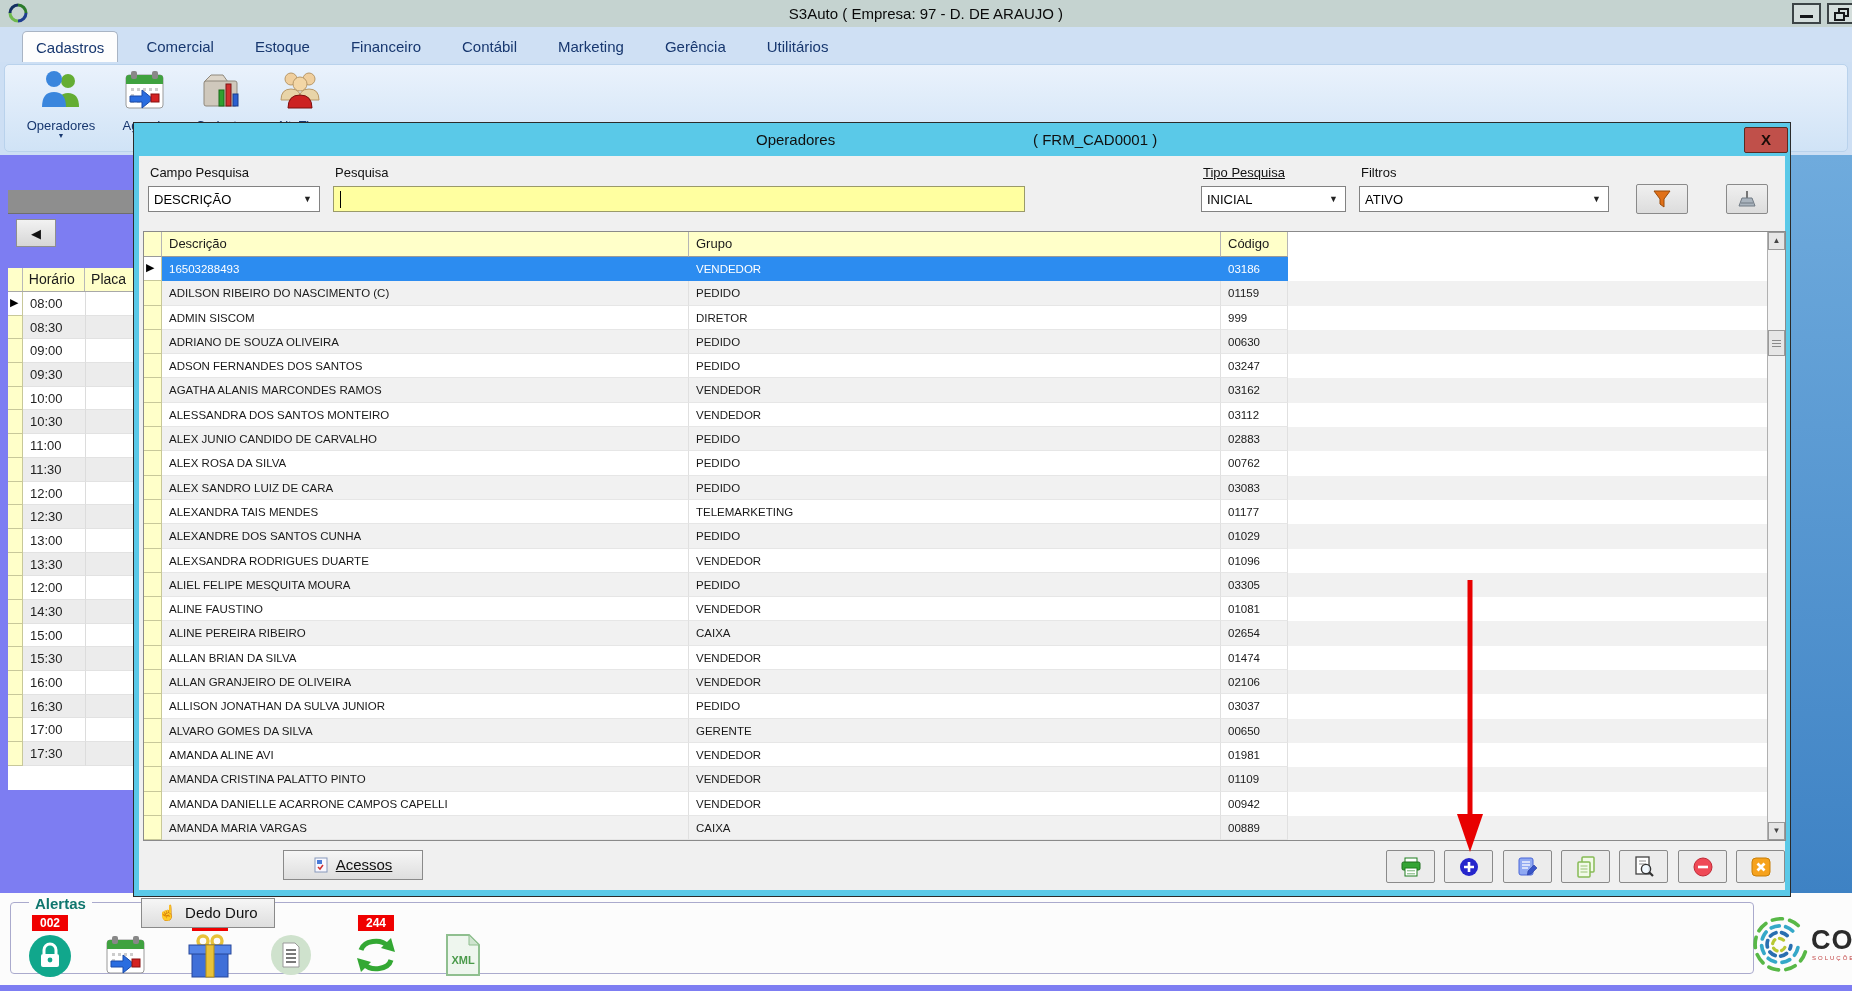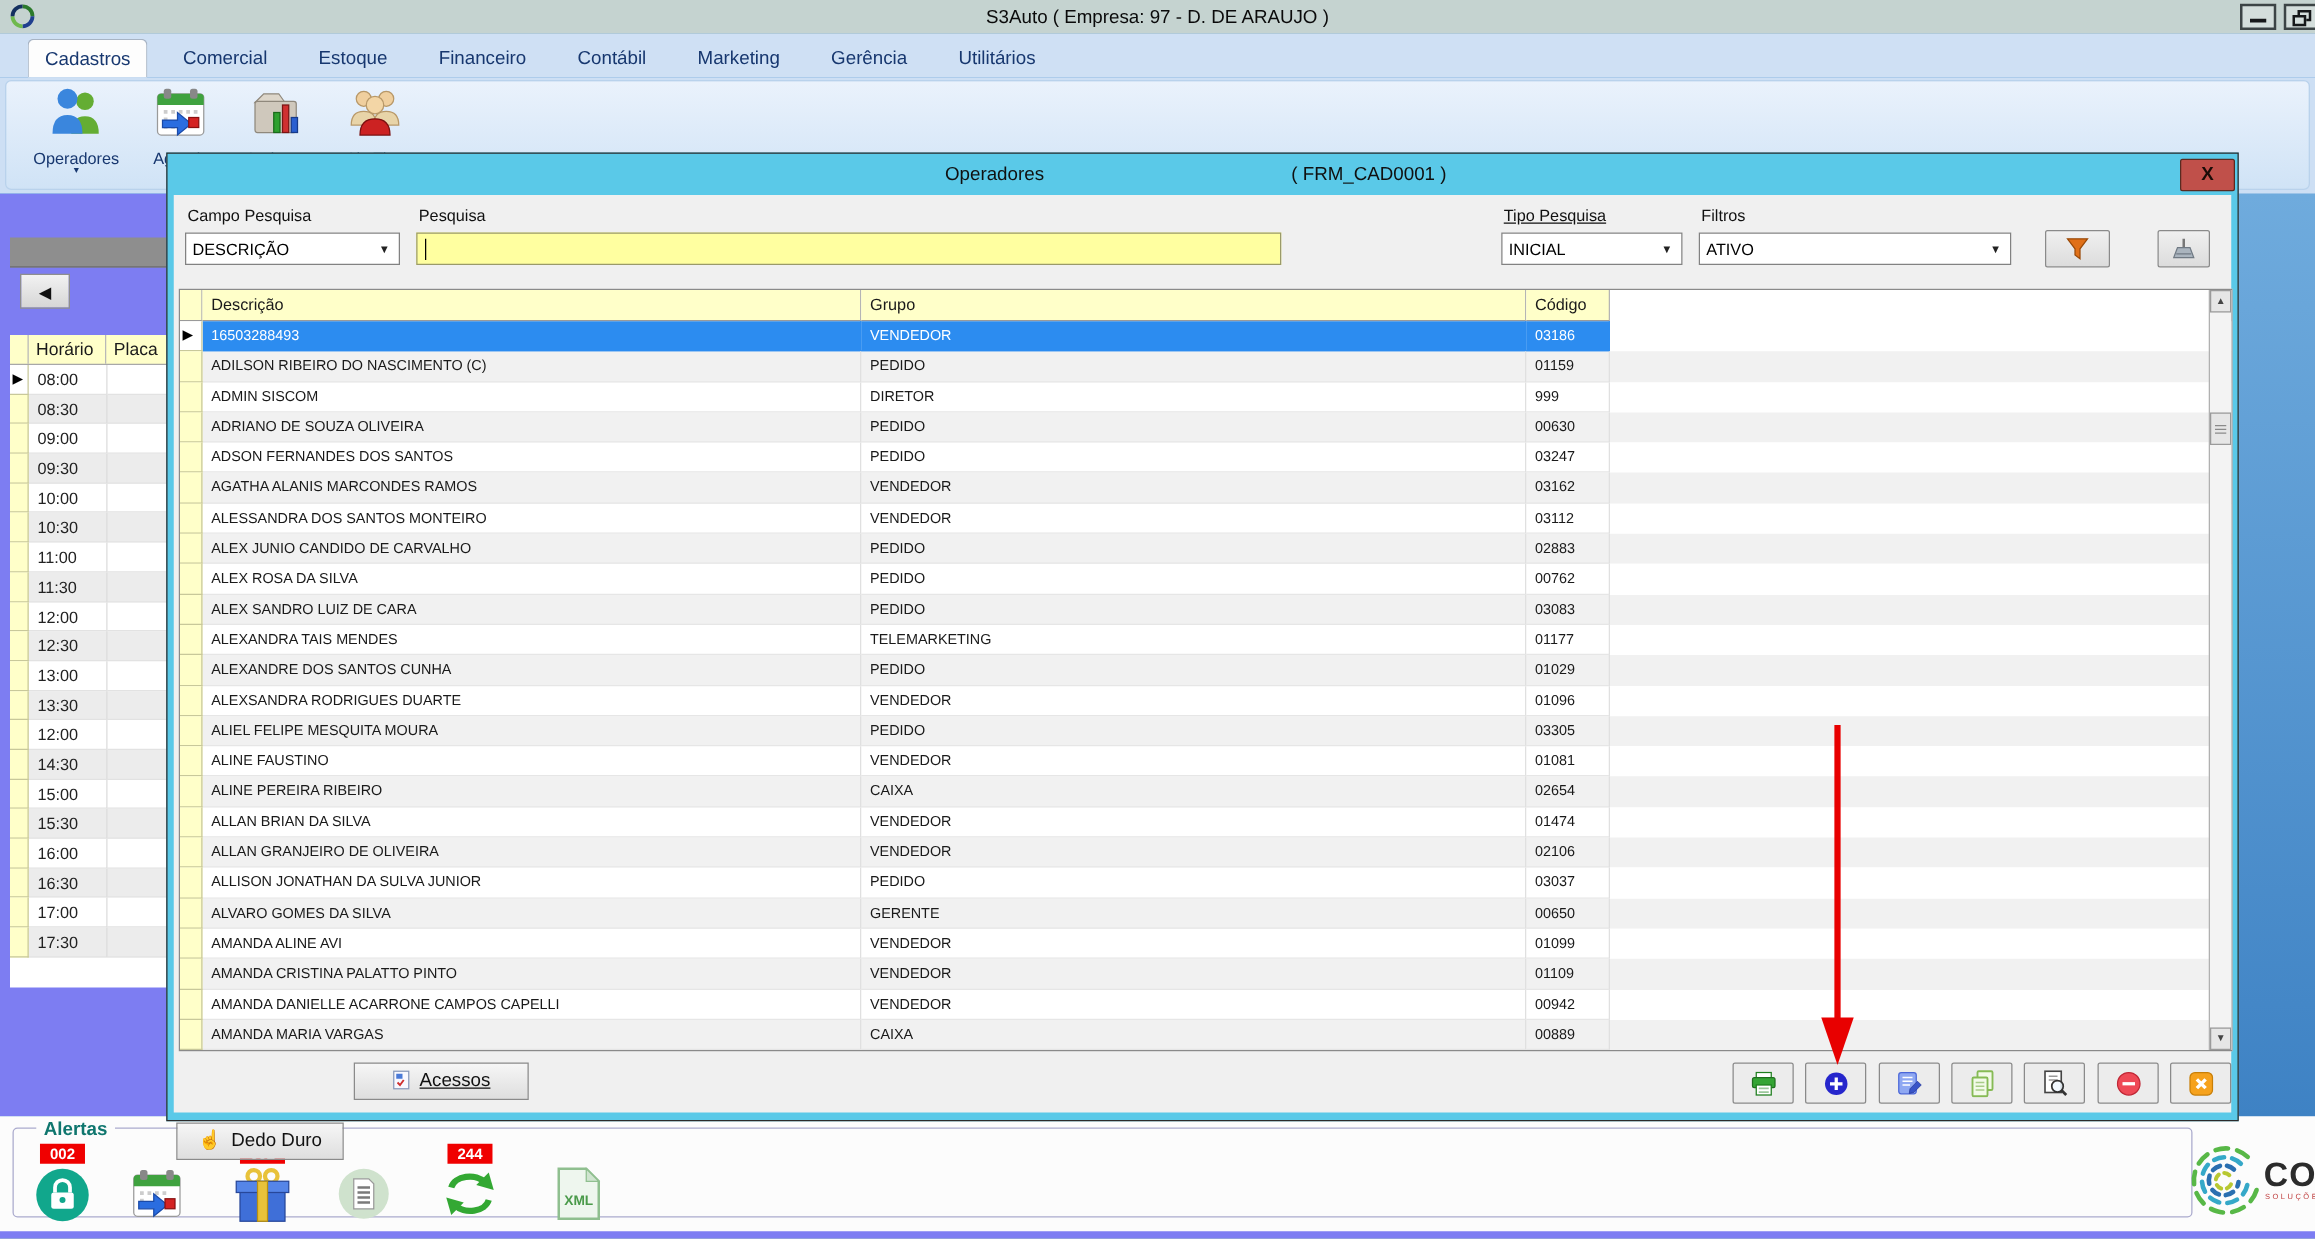--- a/index.html
+++ b/index.html
@@ -566,21 +566,21 @@
             <div class="grow alt">
               <div class="gut"></div>
               <div class="gc gc1">ALVARO GOMES DA SILVA</div>
               <div class="gc gc2">GERENTE</div>
               <div class="gc gc3">00650</div>
             </div>
             <div class="grow">
               <div class="gut"></div>
               <div class="gc gc1">AMANDA ALINE AVI</div>
               <div class="gc gc2">VENDEDOR</div>
-              <div class="gc gc3">01099</div>
+              <div class="gc gc3">01981</div>
             </div>
             <div class="grow alt">
               <div class="gut"></div>
               <div class="gc gc1">AMANDA CRISTINA PALATTO PINTO</div>
               <div class="gc gc2">VENDEDOR</div>
               <div class="gc gc3">01109</div>
             </div>
             <div class="grow">
               <div class="gut"></div>
               <div class="gc gc1">AMANDA DANIELLE ACARRONE CAMPOS CAPELLI</div>

